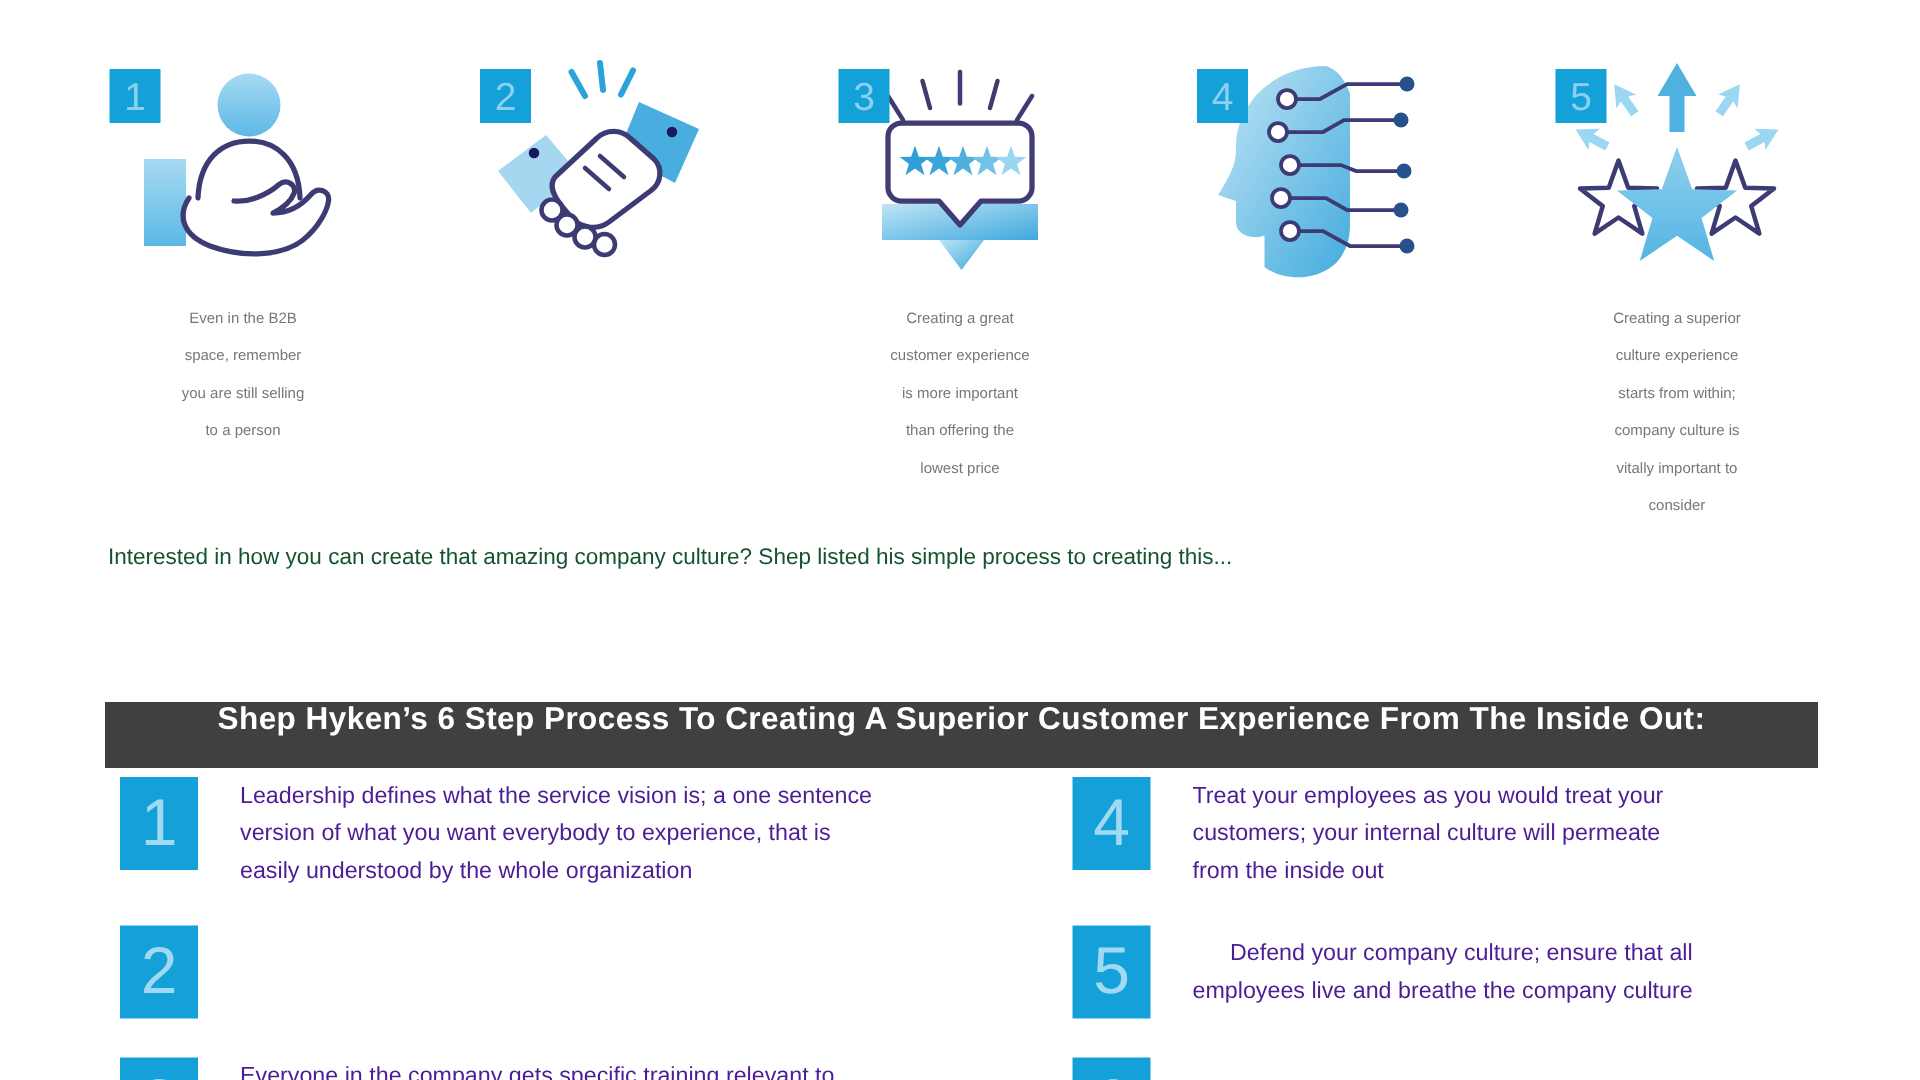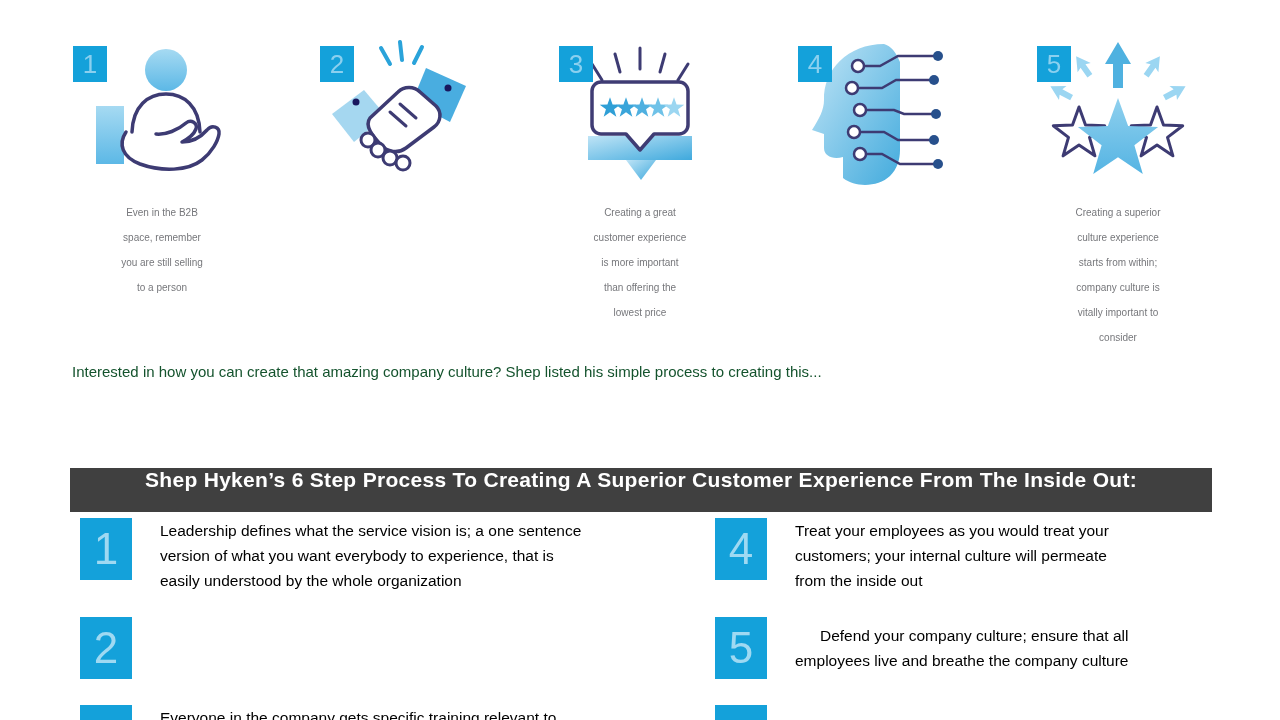--- a/index.html
+++ b/index.html
@@ -25,21 +25,21 @@
   .banner-title { color:#ffffff; font-size:21px; font-weight:bold; letter-spacing:0.3px; white-space:nowrap; }
 
   
   .steps-left  { position:absolute; left:80px;  top:518px; width:585px; }
   .steps-right { position:absolute; left:715px; top:518px; width:520px; }
   .step-row { display:flex; align-items:flex-start; gap:28px; }
   .step-row.gap-a { margin-bottom:24px; }
   .step-row.gap-b { margin-bottom:26px; }
   .num-box { flex:0 0 52px; width:52px; height:62px; background:#14a1da; color:#9fd9f2;
              font-size:44px; font-weight:300; display:flex; align-items:center; justify-content:center; }
-  .step-text { font-size:15.5px; line-height:25px; color:#000000; white-space:pre-line; }
+  .step-text { font-size:15.5px; line-height:25px; color:#4c1d95; white-space:pre-line; }
   .step-text.center-1 { margin-top:18px; }
   .step-text.center-2 { margin-top:6px;text-align:right; }
 
   svg { display:block; }
 </style>
 </head>
 <body>
 
 <div class="page">
 

